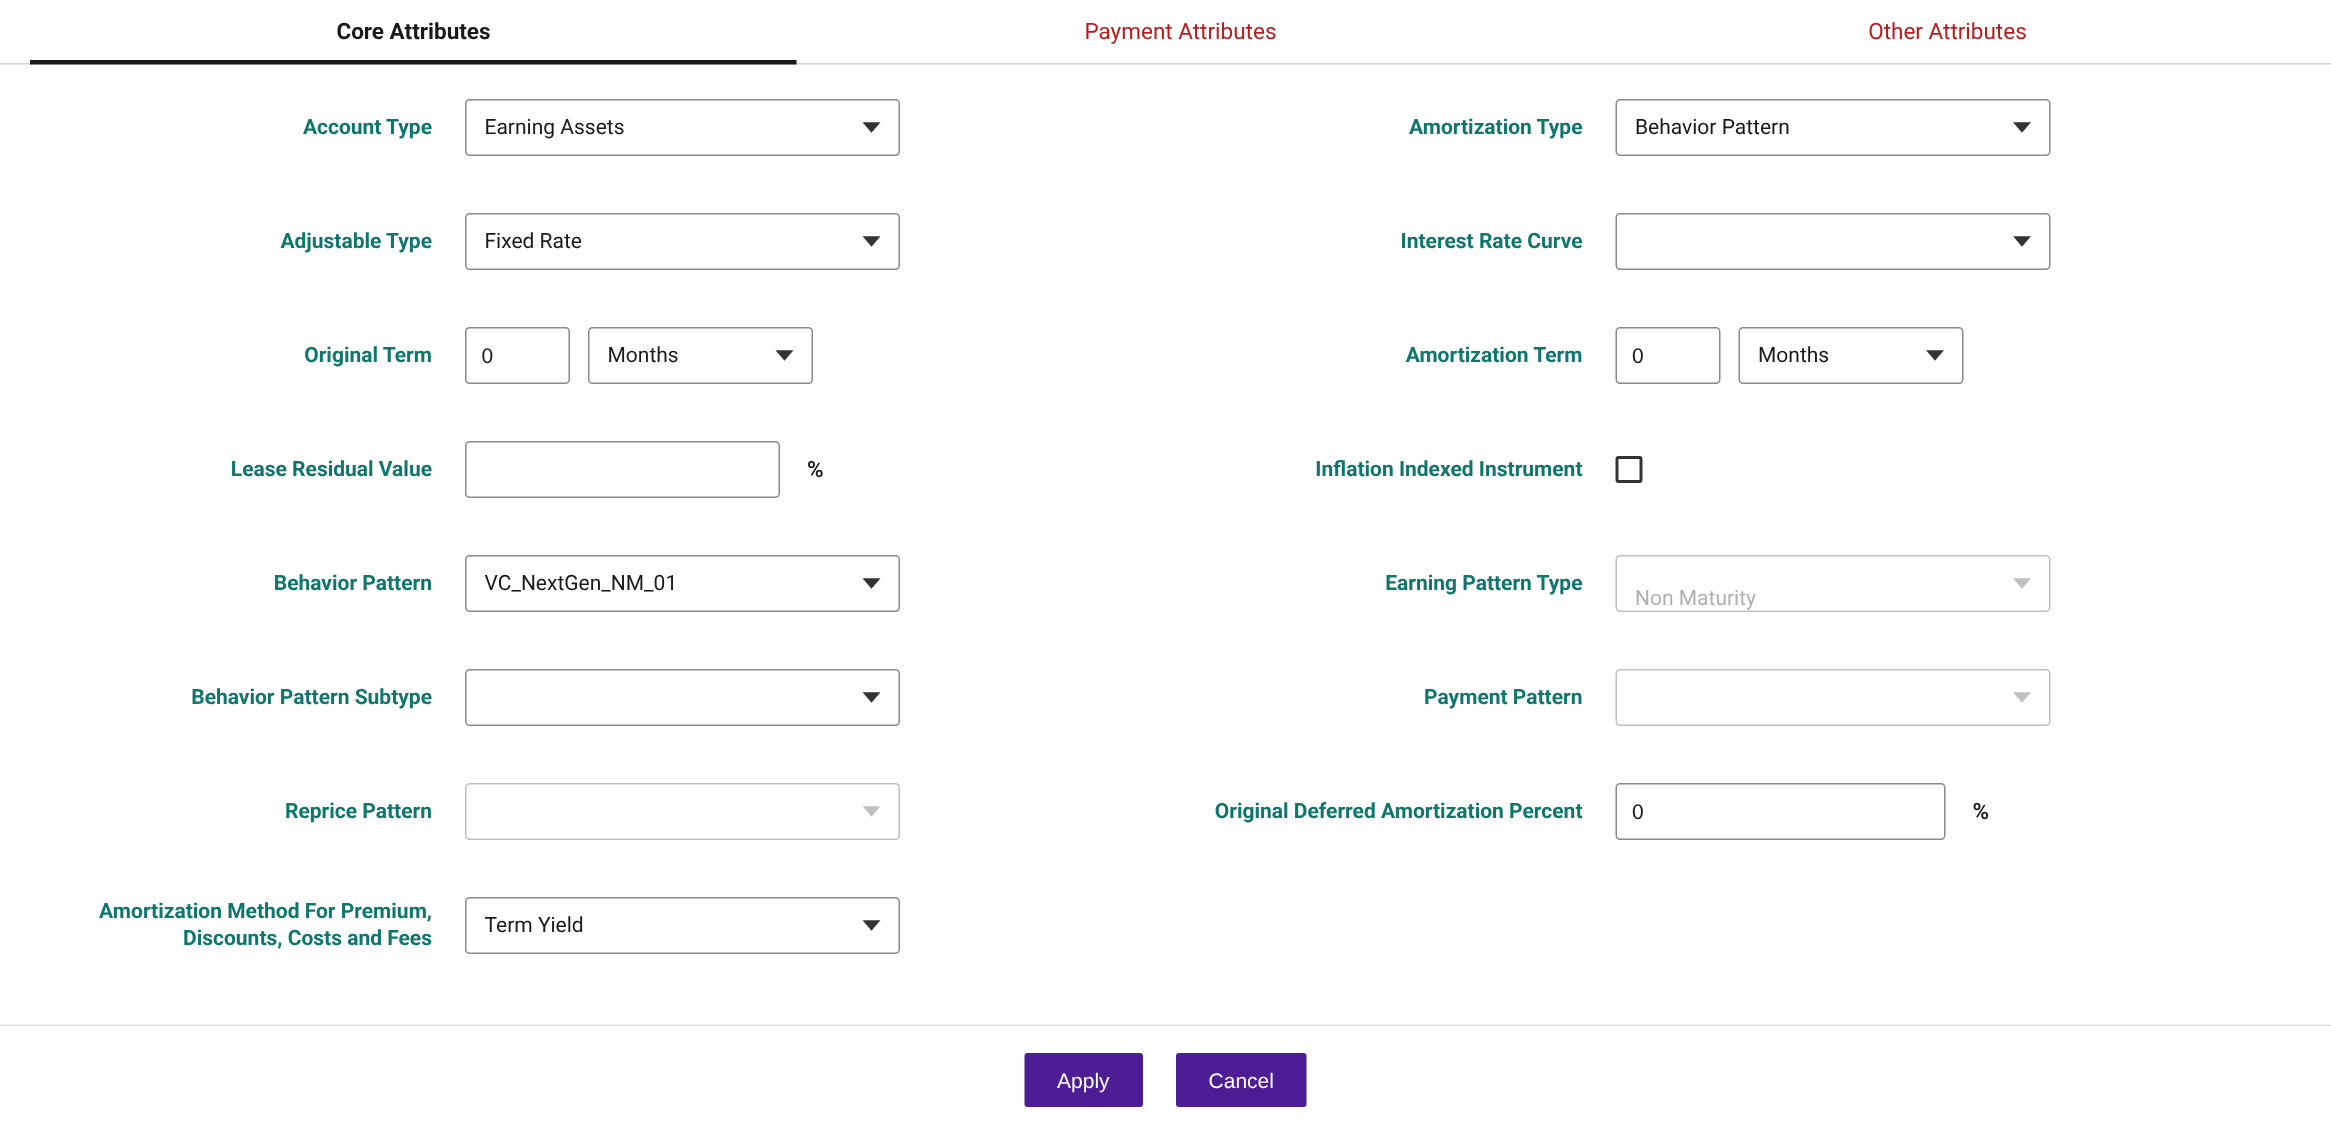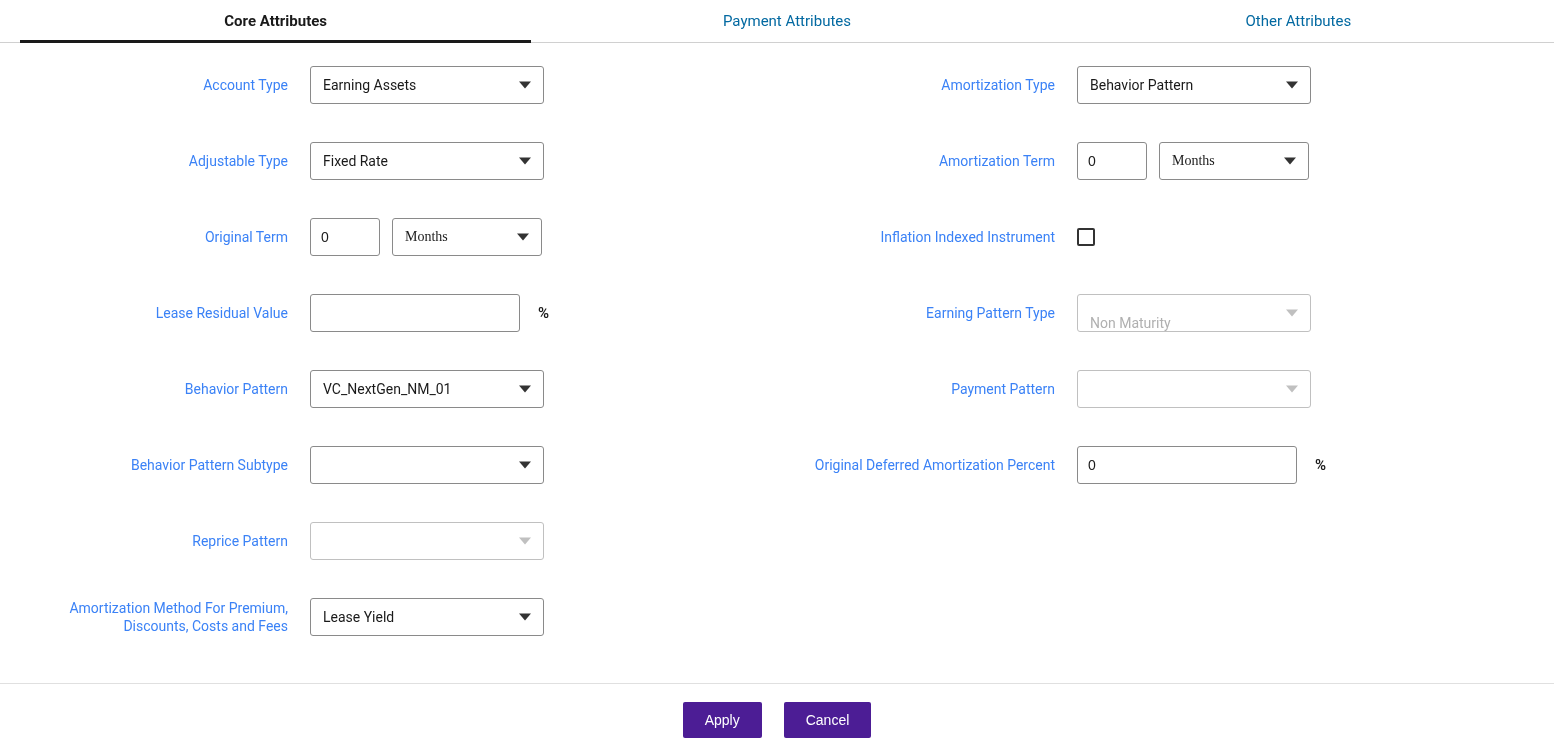--- a/index.html
+++ b/index.html
@@ -17,21 +17,21 @@
     .tabs {
       display: flex;
       border-bottom: 1px solid #d0d0d0;
       padding-left: 20px;
     }
     .tab {
       flex: 1;
       text-align: center;
       padding: 12px 20px;
       cursor: pointer;
-      color: #0369a1;
+      color: #b91c1c;
       font-size: 15px;
       position: relative;
     }
     .tab.active {
       color: #1a1a1a;
       font-weight: 700;
     }
     .tab.active::after {
       content: "";
       position: absolute;
@@ -54,22 +54,22 @@
     .field-row {
       display: flex;
       align-items: center;
       margin-bottom: 36px;
       min-height: 40px;
     }
     .label {
       width: 270px;
       text-align: right;
       padding-right: 22px;
-      font-weight: 400;
-      color: #3b82f6;
+      font-weight: 700;
+      color: #0f766e;
       line-height: 1.3;
     }
     .control {
       display: flex;
       align-items: center;
       gap: 12px;
     }
     .select {
       position: relative;
       display: inline-flex;
@@ -77,22 +77,22 @@
       border: 1px solid #8a8a8a;
       border-radius: 3px;
       height: 38px;
       padding: 0 36px 0 12px;
       background: #fff;
       cursor: pointer;
       font-size: 14px;
       color: #1a1a1a;
       min-width: 150px;
     }
-    .select.w-wide { width: 234px; }
-    .select.w-unit { width: 132px; font-family: Liberation Serif, serif; }
+    .select.w-wide { width: 290px; }
+    .select.w-unit { width: 132px; }
     .select.disabled {
       color: #b0b0b0;
       cursor: default;
       border-color: #c0c0c0;
       align-items: flex-end;
     }
     .select .caret {
       position: absolute;
       right: 12px;
       top: 50%;
@@ -229,38 +229,47 @@
             <span></span>
             <span class="caret"></span>
           </div>
         </div>
       </div>
 
       <div class="field-row">
         <div class="label">Amortization Method For Premium, Discounts, Costs and Fees</div>
         <div class="control">
           <div class="select w-wide">
-            <span>Lease Yield</span>
+            <span>Term Yield</span>
             <span class="caret"></span>
           </div>
         </div>
       </div>
     </div>
 
     <div class="col">
       <div class="field-row">
         <div class="label">Amortization Type</div>
         <div class="control">
           <div class="select w-wide">
             <span>Behavior Pattern</span>
             <span class="caret"></span>
           </div>
         </div>
       </div>
 
+      <div class="field-row">
+        <div class="label">Interest Rate Curve</div>
+        <div class="control">
+          <div class="select w-wide">
+            <span></span>
+            <span class="caret"></span>
+          </div>
+        </div>
+      </div>
 
       <div class="field-row">
         <div class="label">Amortization Term</div>
         <div class="control">
           <input class="text-input w-num" value="0" style="">
           <div class="select w-unit">
             <span>Months</span>
             <span class="caret"></span>
           </div>
         </div>

